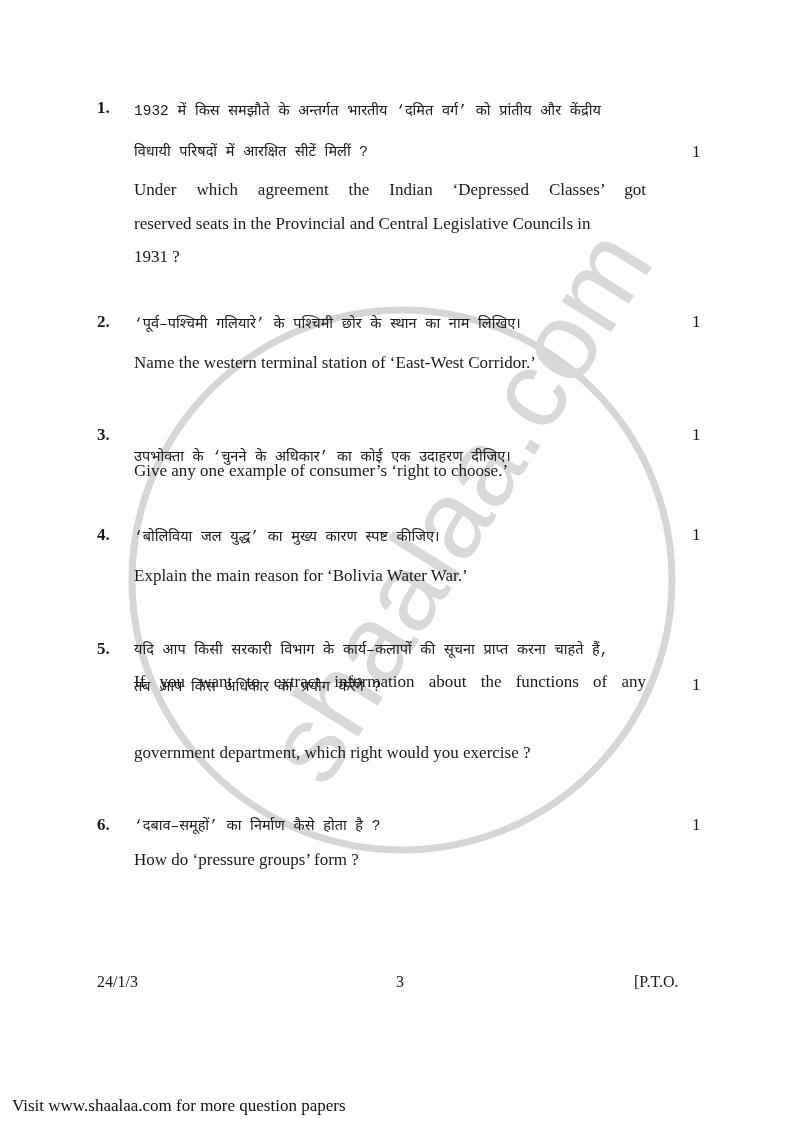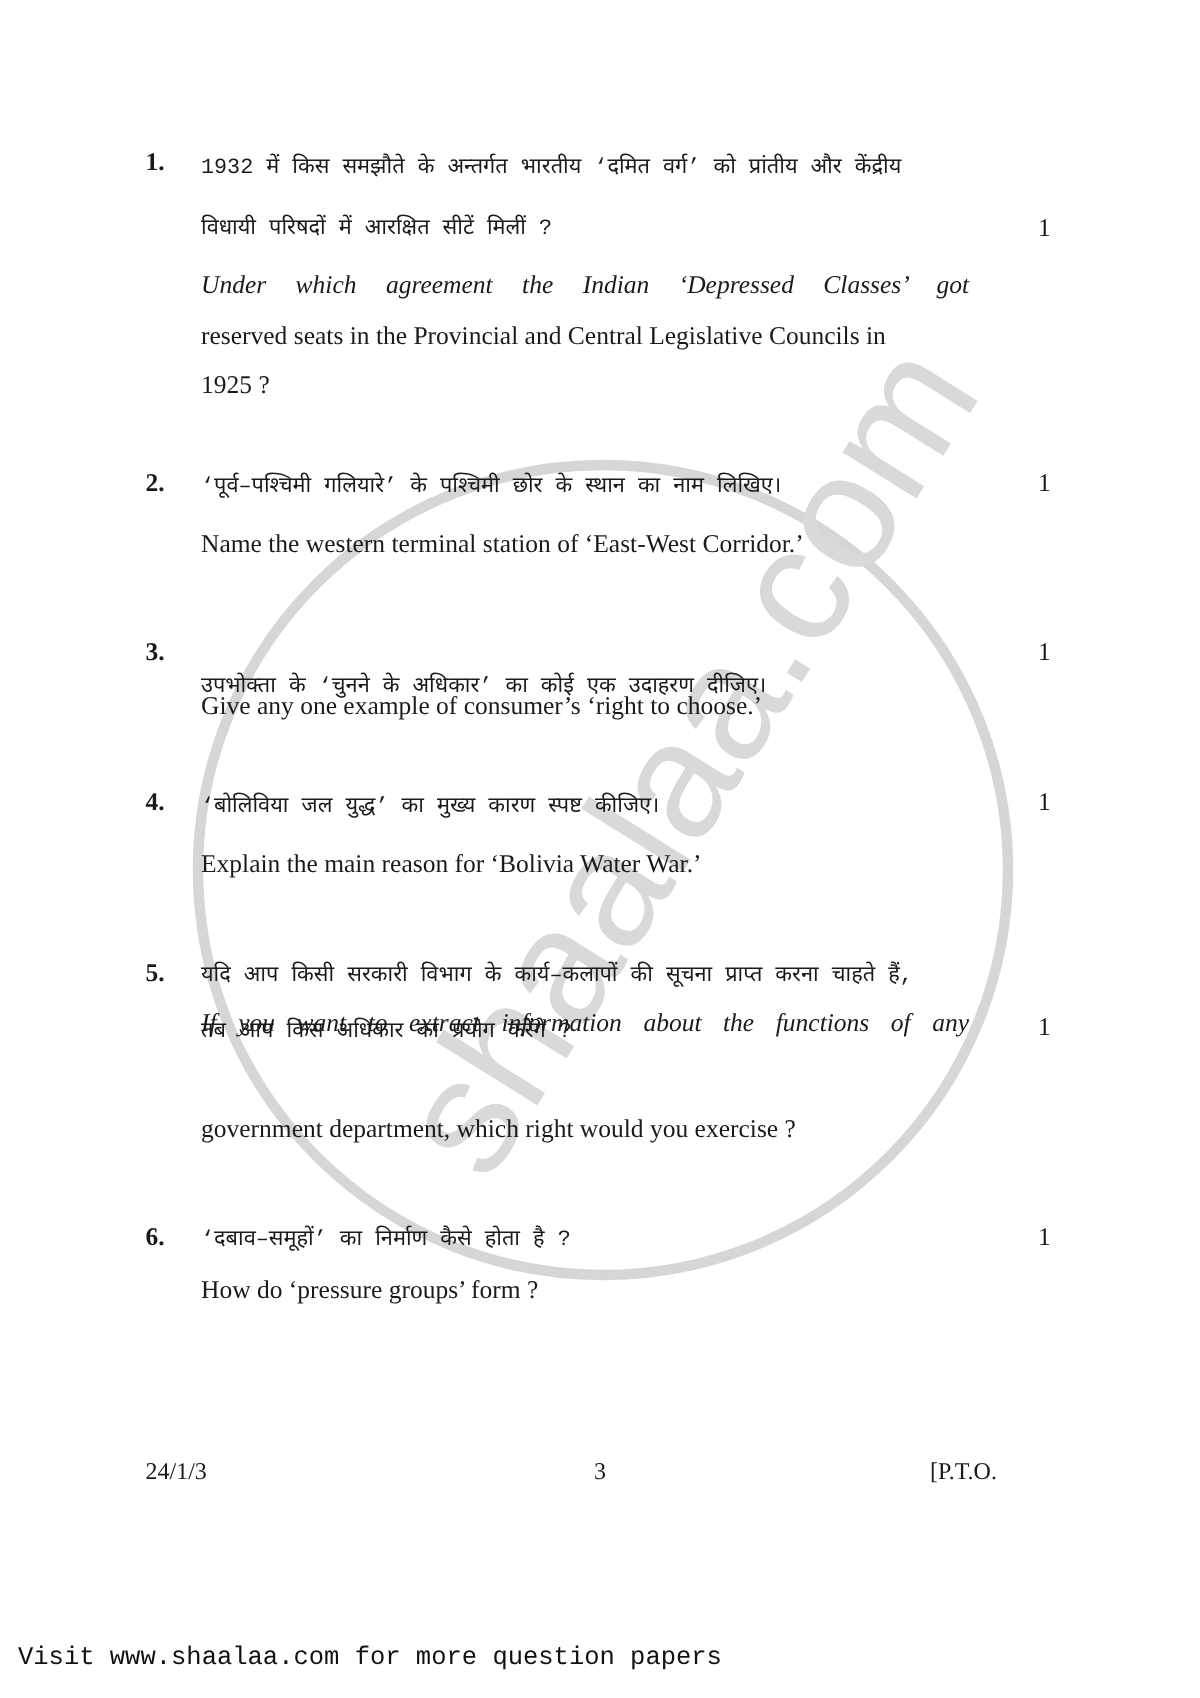--- a/index.html
+++ b/index.html
@@ -3,41 +3,41 @@
   <meta charset="utf-8">
   <style>
     html, body { margin: 0; padding: 0; background: #ffffff; }
     body { width: 800px; height: 1132px; position: relative; overflow: hidden;
            font-family: "Liberation Serif", "DejaVu Serif", serif; color: #1a1a1a; }
     .watermark { position: absolute; left: 0; top: 0; width: 800px; height: 1132px; pointer-events: none; }
     .q { position: absolute; left: 0; width: 800px; }
     .num { position: absolute; left: 97px; font-weight: bold; font-size: 17px; }
     .line { position: absolute; left: 134px; font-size: 17px; white-space: nowrap; }
     .line.hi { font-family: Liberation Mono, monospace; font-size: 14.5px; }
-    .line.just { width: 512px; text-align: justify; text-align-last: justify; white-space: normal; font-style: italic; }
+    .line.just { width: 512px; text-align: justify; text-align-last: justify; white-space: normal; }
     .marks { position: absolute; left: 692px; font-size: 17px; }
     .footer { position: absolute; top: 973px; font-size: 16px; }
-    .visit { position: absolute; left: 12px; top: 1096px; font-family: Liberation Mono, monospace; font-size: 17px; color: #111; }
+    .visit { position: absolute; left: 12px; top: 1096px; font-family: Liberation Serif, serif; font-size: 17px; color: #111; }
   </style>
 </head>
 <body>
 
 <svg class="watermark" viewBox="0 0 800 1132">
   <circle cx="402" cy="580" r="270" fill="none" stroke="#d6d6d6" stroke-width="7"></circle>
   <text x="0" y="0" transform="translate(325,790) rotate(-58)" font-family="Liberation Sans, sans-serif" font-size="110" fill="#d9d9d9">shaalaa.com</text>
 </svg>
 
 <div class="q">
   <span class="num" style="top:98px">1.</span>
   <span class="line hi" style="top:99px">1932 में किस समझौते के अन्तर्गत भारतीय ‘दमित वर्ग’ को प्रांतीय और केंद्रीय</span>
   <span class="line hi" style="top:140px">विधायी परिषदों में आरक्षित सीटें मिलीं ?</span>
   <span class="marks" style="top:142px">1</span>
   <span class="line just" style="top:180px">Under which agreement the Indian ‘Depressed Classes’ got</span>
   <span class="line" style="top:214px">reserved seats in the Provincial and Central Legislative Councils in</span>
-  <span class="line" style="top:247px">1925 ?</span>
+  <span class="line" style="top:247px">1931 ?</span>
 </div>
 
 <div class="q">
   <span class="num" style="top:312px">2.</span>
   <span class="line hi" style="top:312px">‘पूर्व–पश्चिमी गलियारे’ के पश्चिमी छोर के स्थान का नाम लिखिए।</span>
   <span class="marks" style="top:312px">1</span>
   <span class="line" style="top:353px">Name the western terminal station of ‘East-West Corridor.’</span>
 </div>
 
 <div class="q">
@@ -65,15 +65,15 @@
 
 <div class="q">
   <span class="num" style="top:815px">6.</span>
   <span class="line hi" style="top:814px">‘दबाव–समूहों’ का निर्माण कैसे होता है ?</span>
   <span class="marks" style="top:815px">1</span>
   <span class="line" style="top:850px">How do ‘pressure groups’ form ?</span>
 </div>
 
 <span class="footer" style="left:97px">24/1/3</span>
 <span class="footer" style="left:396px">3</span>
-<span class="footer" style="left:620px">[P.T.O.</span>
+<span class="footer" style="left:634px">[P.T.O.</span>
 
 <div class="visit">Visit www.shaalaa.com for more question papers</div>
 
 </body></html>

